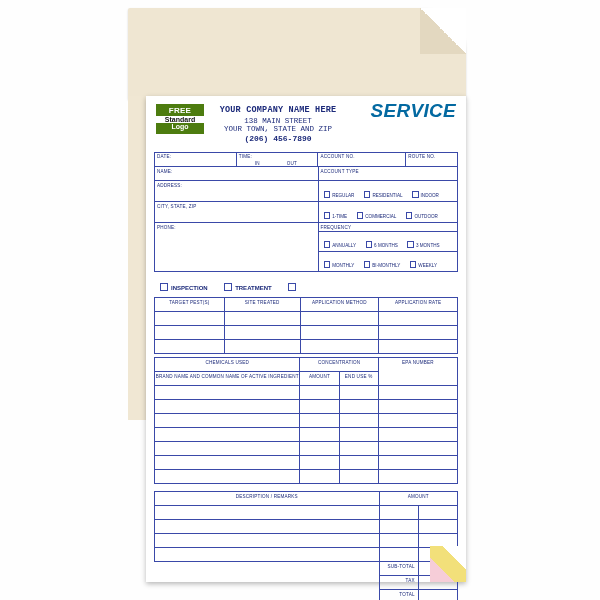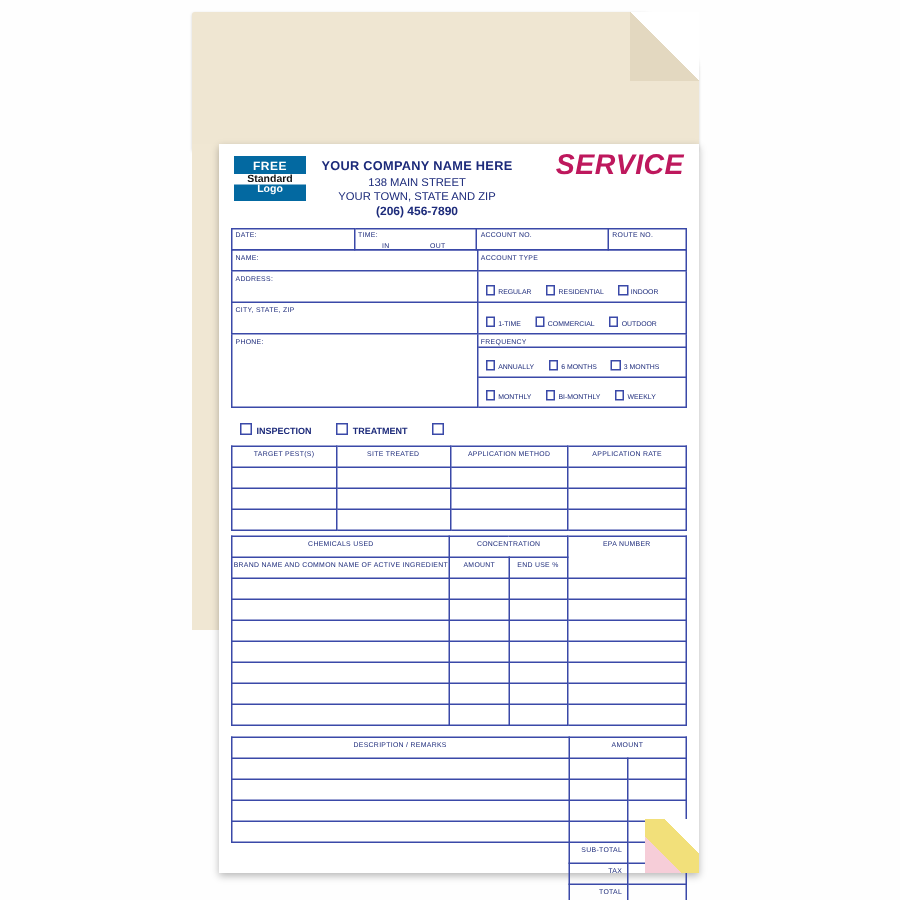--- a/index.html
+++ b/index.html
@@ -13,32 +13,32 @@
              background:linear-gradient(225deg,#ffffff 0 50%,#e3d8c0 50% 100%);}
   .cover-left{position:absolute;left:128px;top:96px;width:36px;height:324px;background:#f0e7d3;}
   .paper{position:absolute;left:146px;top:96px;width:320px;height:486px;background:#ffffff;
          box-shadow:0 2px 5px rgba(0,0,0,.28);}
   .corner-fold{position:absolute;right:0;bottom:0;width:36px;height:36px;
           background:linear-gradient(45deg,#f6cdd8 0 34%,#f2e07a 34% 68%,#ffffff 68% 100%);}
 
   
   .form{position:absolute;left:0;top:0;width:320px;height:486px;color:#1c2a7a;}
   .hdr{position:relative;height:56px;padding:8px 10px 0 10px;box-sizing:border-box;}
-  .logo{position:absolute;left:10px;top:8px;width:48px;height:30px;background:#0369a1;color:#fff;
+  .logo{position:absolute;left:10px;top:8px;width:48px;height:30px;background:#4d7c0f;color:#fff;
         display:flex;flex-direction:column;align-items:center;justify-content:center;line-height:1.05;}
   .logo .l1{font-size:8px;font-weight:bold;letter-spacing:.3px;}
   .logo .l2{font-size:7px;font-weight:bold;background:#fff;color:#111;width:100%;text-align:center;}
   .logo .l3{font-size:7px;font-weight:bold;}
-  .company{position:absolute;left:62px;top:9px;width:140px;text-align:center;}
+  .company{position:absolute;left:62px;top:9px;width:140px;text-align:center;font-family:Liberation Mono, monospace;}
   .company .c1{font-size:8.5px;font-weight:bold;letter-spacing:.2px;}
   .company .c2{font-size:7.5px;margin-top:2px;}
   .company .c3{font-size:7.5px;}
   .company .c4{font-size:8px;font-weight:bold;margin-top:1px;}
   .title{position:absolute;right:10px;top:6px;text-align:right;font-weight:bold;font-style:italic;
-         font-size:19px;line-height:18px;letter-spacing:.3px;color:#be185d;}
+         font-size:19px;line-height:18px;letter-spacing:.3px;color:#0369a1;}
   table.grid{width:100%;border-collapse:collapse;table-layout:fixed;}
   table.grid td{border:0.7px solid #3a49a8;vertical-align:top;padding:0;height:13px;position:relative;}
   .lbl{font-size:4.6px;letter-spacing:.2px;padding:1.2px 0 0 2px;display:block;text-transform:uppercase;}
   .lbl.c{text-align:center;padding-left:0;}
   .nb{border:0!important;}
   .cb{display:inline-block;width:4.6px;height:4.6px;border:0.7px solid #3a49a8;margin:0 2px -0.5px 2px;}
   .opt{font-size:4.6px;display:inline-block;margin-right:3px;white-space:nowrap;}
   .bigcb{display:inline-block;width:6px;height:6px;border:1px solid #3a49a8;margin:0 3px -1px 2px;}
   .bigopt{font-size:6px;font-weight:bold;display:inline-block;margin-right:10px;}
   .tallrow td{height:17px;}

